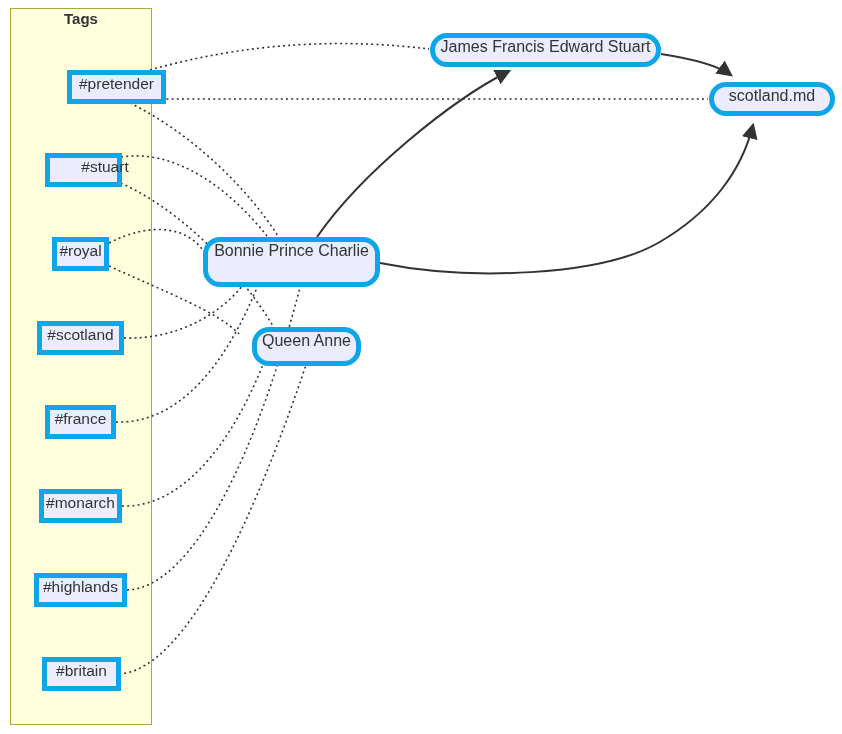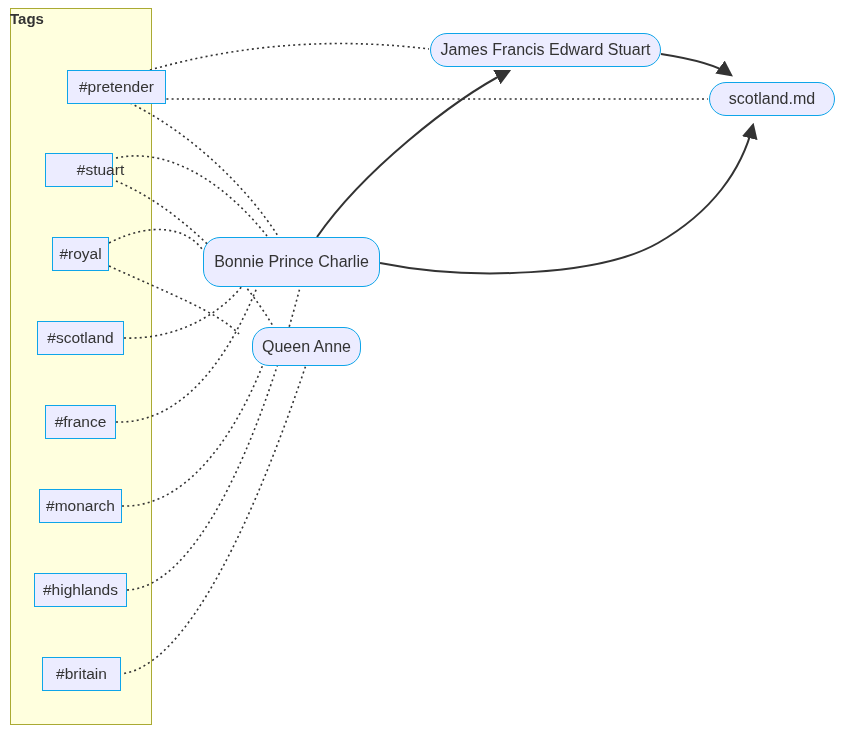--- a/index.html
+++ b/index.html
@@ -13,30 +13,30 @@
   }
   .edges{position:absolute;left:0;top:0;width:842px;height:734px;}
   .cluster{
     position:absolute;
     background:#ffffde;
     border:1px solid #aaaa33;
     box-sizing:border-box;
   }
   .cluster-label{
     position:absolute;
-    width:142px;
+    width:142px;text-align:center;
     font-size:15px;font-weight:600;color:#333;
     user-select:none;
   }
   .node{
     position:absolute;
     background:#ececff;
-    border:1px solid #0ea5e9;
+    border:5px solid #0ea5e9;
     box-sizing:border-box;
-    display:flex;align-items:center;justify-content:center;
+    display:flex;align-items:flex-start;justify-content:center;
     font-size:15.5px;color:#333;
     white-space:nowrap;
     cursor:pointer;
   }
   .tag-node{border-radius:0;}
   .stadium{border-radius:17px;font-size:16px;}
 </style>
 </head>
 <body>
 
@@ -68,21 +68,21 @@
     <g stroke="#333333" stroke-width="2" fill="none">
       <path d="M 317 237 C 362 172, 452 100, 509 71" marker-end="url(#arrow)"></path>
       <path d="M 661 54 C 700 60, 720 67, 731 75" marker-end="url(#arrow)"></path>
       <path d="M 380 263 C 470 281, 600 276, 658 243 C 712 212, 742 170, 753 125" marker-end="url(#arrow)"></path>
     </g>
   </svg>
 
   <div class="node tag-node" style="left:31px;top:70px;width:99px;height:34px;margin-left:36px;">
     <span>#pretender</span>
   </div>
-  <div class="node tag-node" style="left:45px;top:153px;width:68px;height:34px;padding-left:43px;">
+  <div class="node tag-node" style="left:45px;top:153px;width:77px;height:34px;padding-left:43px;">
     <span>#stuart</span>
   </div>
   <div class="node tag-node" style="left:52px;top:237px;width:57px;height:34px;">
     <span>#royal</span>
   </div>
   <div class="node tag-node" style="left:37px;top:321px;width:87px;height:34px;">
     <span>#scotland</span>
   </div>
   <div class="node tag-node" style="left:45px;top:405px;width:71px;height:34px;">
     <span>#france</span>

